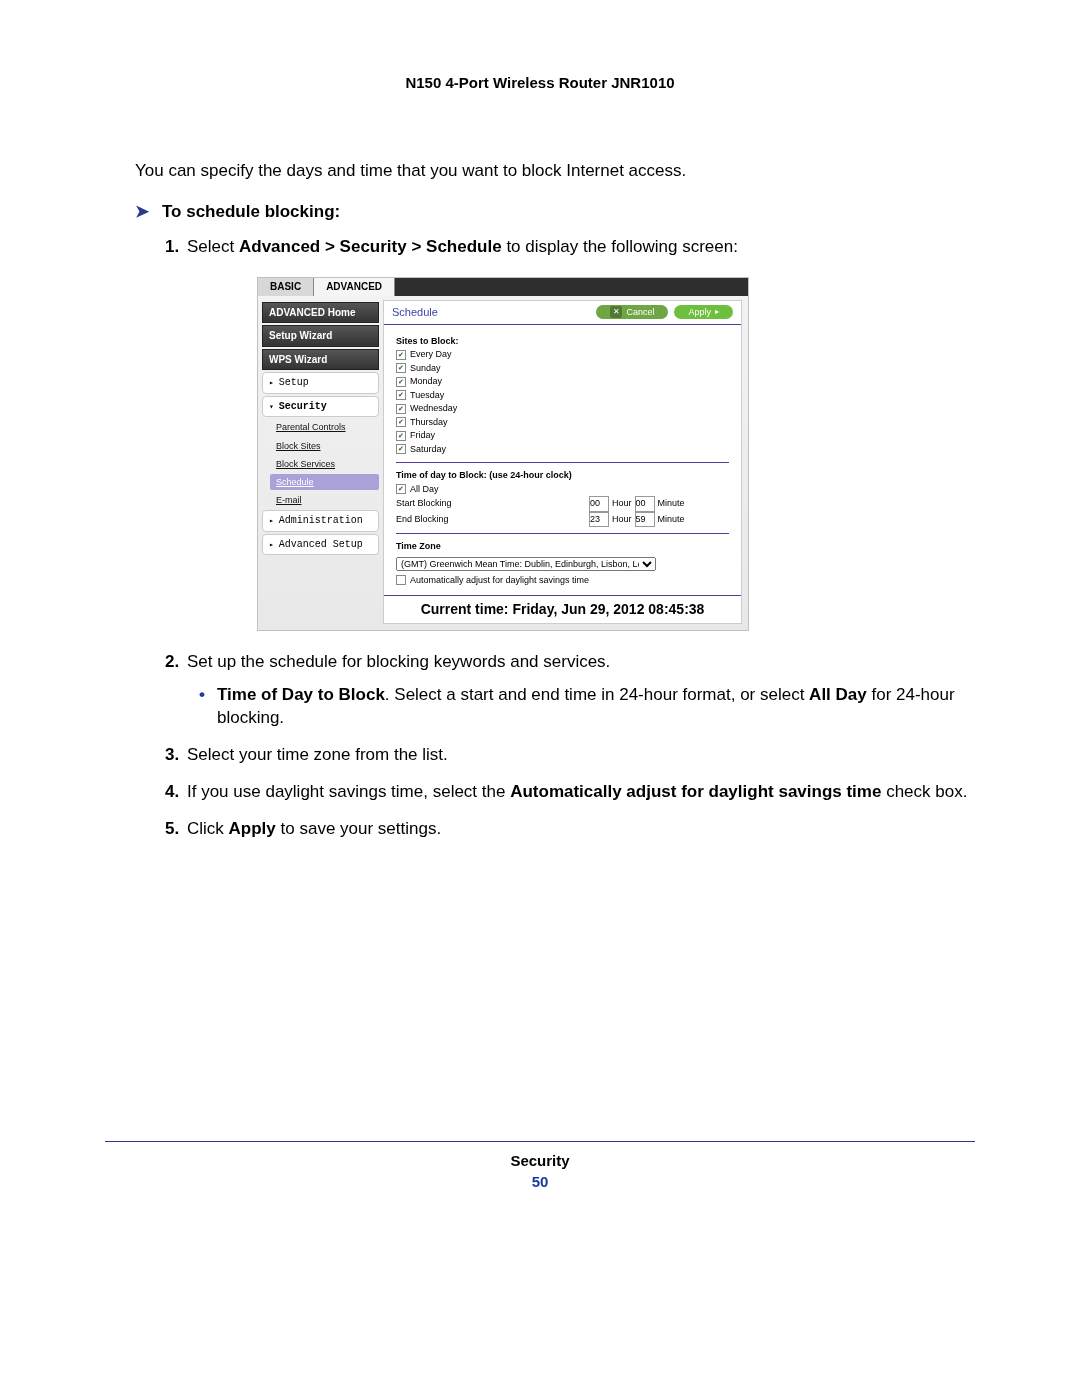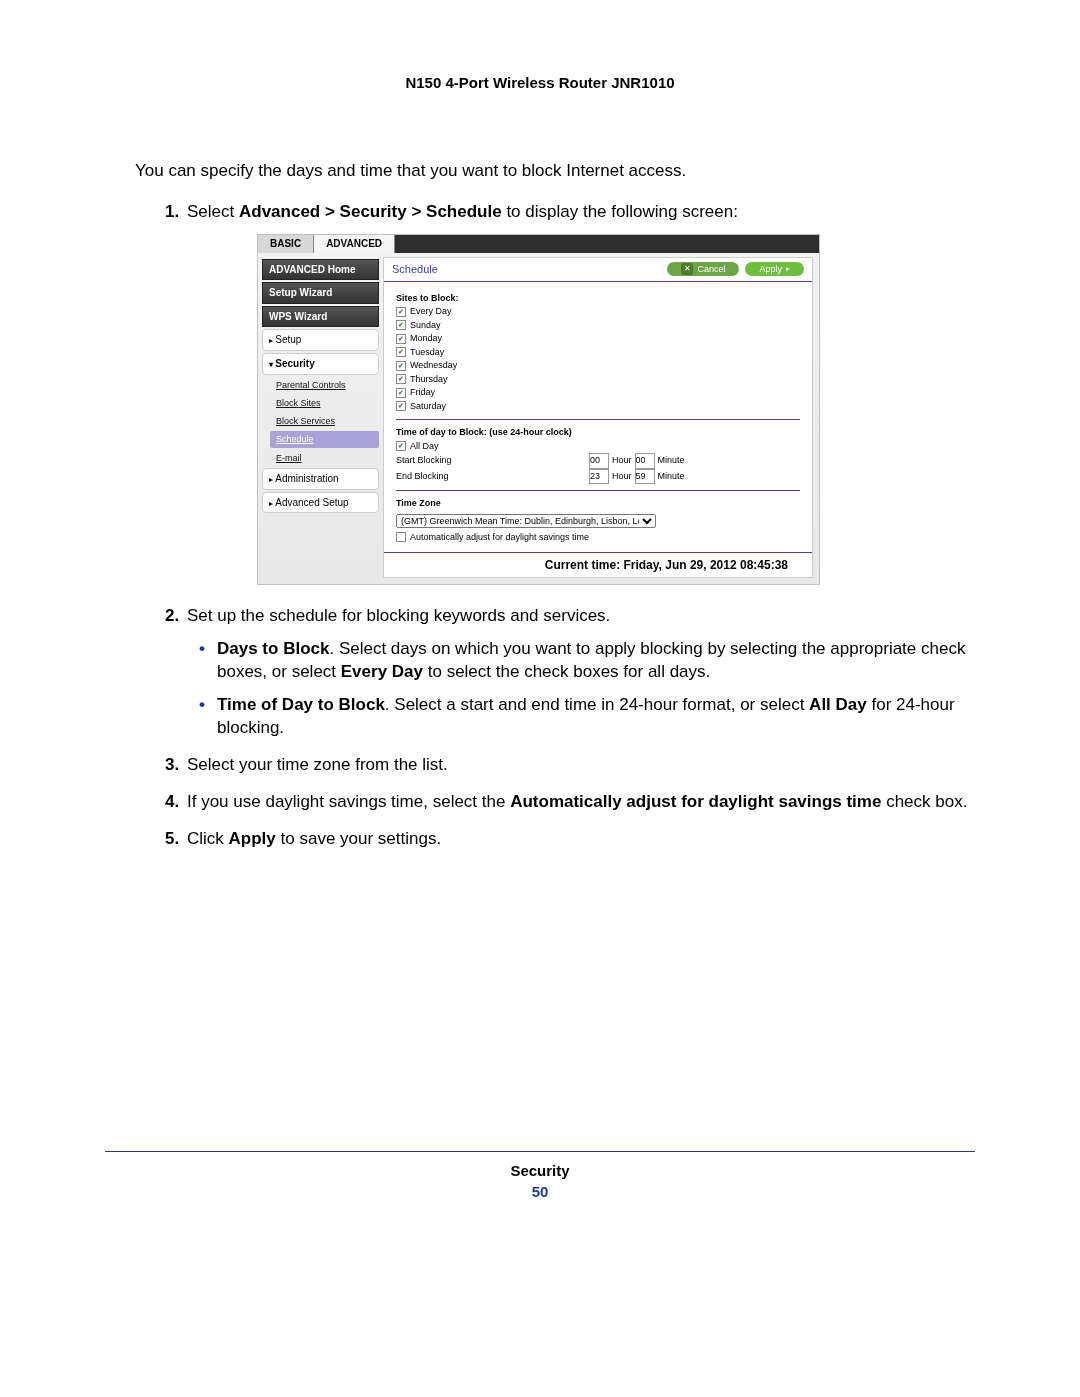--- a/index.html
+++ b/index.html
@@ -74,22 +74,22 @@
     color: #1a3a9c;
     position: absolute;
     left: 0;
     top: 0;
     font-weight: bold;
   }
   .b { font-weight: bold; }
 
   
   .ss {
-    width: 563px;
-    margin: 10px 0 20px 92px;
+    width: 492px;
+    margin: 18px 0 20px 92px;
     border: 1px solid #c0c0c0;
     font-size: 10px;
     display: flex;
     flex-direction: column;
     background: #fff;
   }
   .ss .tabbar {
     background: #2e2e2e;
     display: flex;
     height: 18px;
@@ -124,20 +124,21 @@
     margin: 2px 4px;
     padding: 3px 6px;
   }
   .ss .sidebar .nav-row {
     background: #fff;
     border: 1px solid #ccc;
     margin: 2px 4px;
     padding: 3px 6px;
     font-size: 10px;
     border-radius: 4px;
+    font-family: Liberation Mono, monospace;
   }
   .ss .sidebar .nav-row.open {
     background: #fff;
     font-weight: bold;
   }
   .ss .sidebar .sub {
     margin: 2px 4px 2px 12px;
     padding: 2px 6px;
     font-size: 9px;
     text-decoration: underline;
@@ -220,24 +221,24 @@
     background: #fff;
     width: 20px;
     margin: 0 3px;
   }
   .ss select.tz {
     font-size: 9px;
     width: 260px;
     margin: 3px 0;
   }
   .ss .curtime {
-    text-align: right;
-    font-size: 12px;
-    font-weight: bold;
-    padding: 4px 24px;
+    text-align: center;
+    font-size: 14px;
+    font-weight: bold;
+    padding: 4px 12px;
     border-top: 1px solid #5a3aa0;
   }
 
   
   .page-footer {
     border-top: 1px solid #2a3a90;
     margin-top: 300px;
     padding-top: 10px;
     text-align: center;
     font-size: 15px;
@@ -247,20 +248,24 @@
 </style>
 </head>
 <body>
 
 <div class="page">
   <div class="running-header">N150 4-Port Wireless Router JNR1010</div>
 
 
   <p class="intro">You can specify the days and time that you want to block Internet access.</p>
 
+  <p class="proc-heading">
+    <span class="arrow">➤</span>
+    <span>To schedule blocking:</span>
+  </p>
 
   <ol class="steps">
     <li>
       <span class="num">1.</span><span>Select </span><span class="b">Advanced &gt; Security &gt; Schedule</span><span> to display the following screen:</span>
 
       
       <div class="ss">
         <div class="tabbar">
           <div class="tab">BASIC</div>
           <div class="tab active">ADVANCED</div>
@@ -330,23 +335,20 @@
             <div class="curtime">Current time: Friday, Jun 29, 2012  08:45:38</div>
           </div>
         </div>
       </div>
     </li>
 
     <li>
       <span class="num">2.</span><span>Set up the schedule for blocking keywords and services.</span>
       <ul class="bullets">
         <li>
-          <span class="b">Days to Block</span><span>. Select days on which you want to apply blocking by selecting the appropriate check boxes, or select </span><span class="b">Every Day</span><span> to select the check boxes for all days.</span>
-        </li>
-        <li>
           <span class="b">Time of Day to Block</span><span>. Select a start and end time in 24-hour format, or select </span><span class="b">All Day</span><span> for 24-hour blocking.</span>
         </li>
       </ul>
     </li>
 
     <li>
       <span class="num">3.</span><span>Select your time zone from the list.</span>
     </li>
 
     <li>

